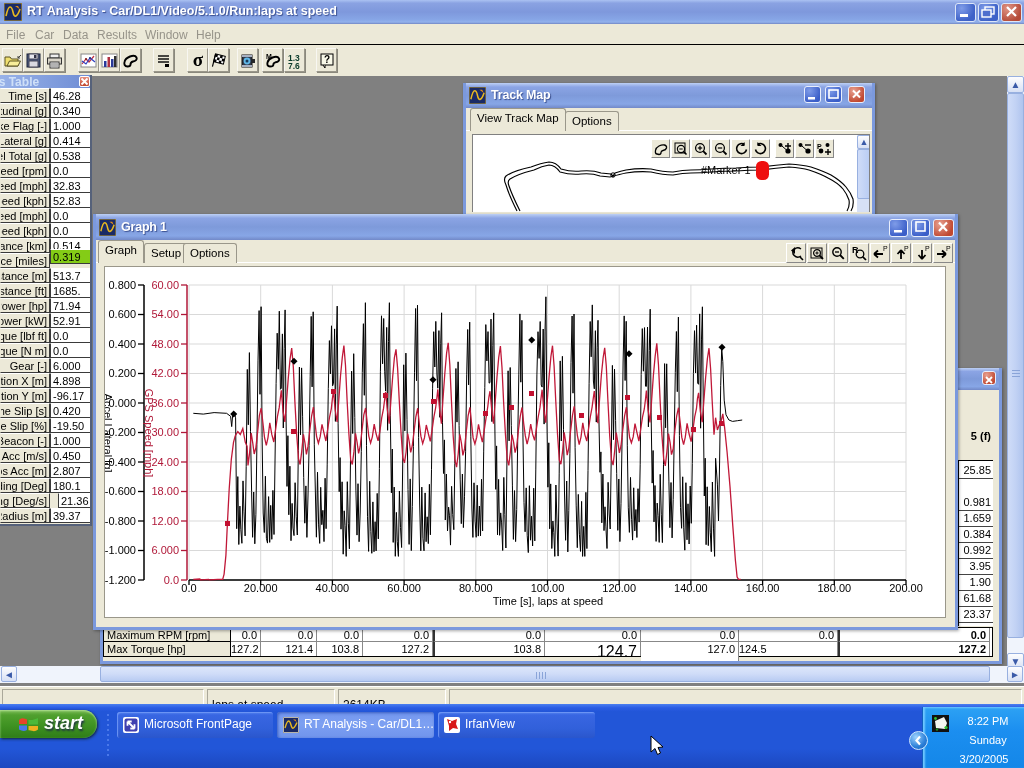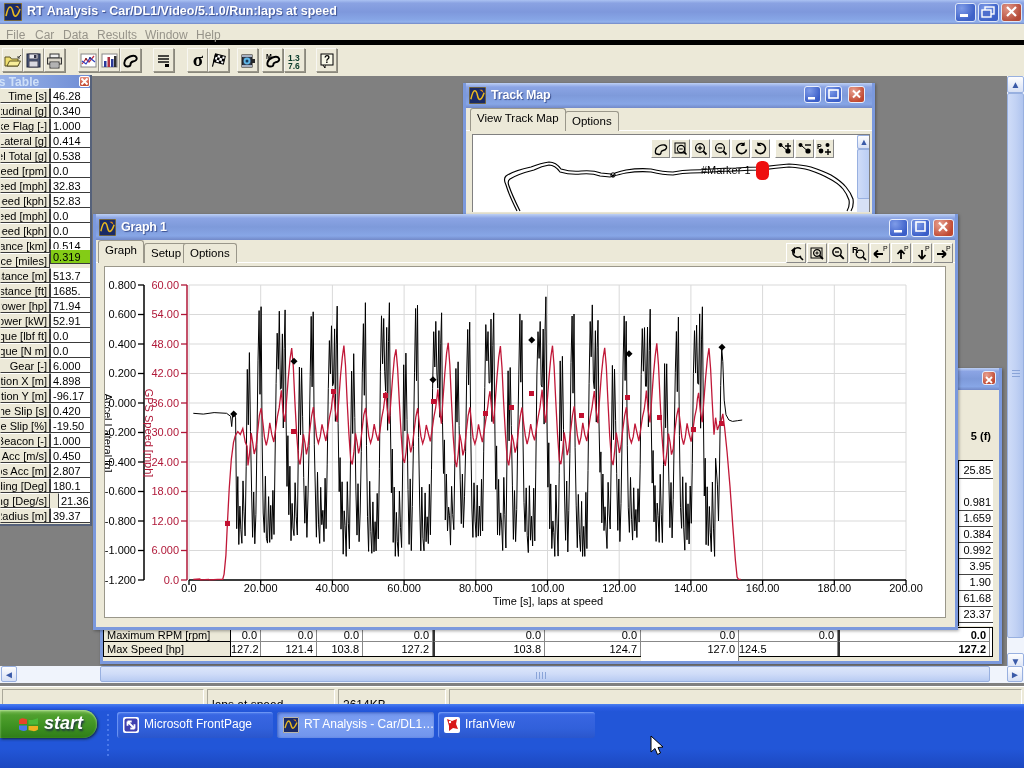--- a/index.html
+++ b/index.html
@@ -10,21 +10,21 @@
  background:linear-gradient(#abc2f2 0%,#8aa2e2 13%,#7e98dc 50%,#87a6e6 82%,#93b2ec 92%,#7287c4 100%);}
 #titlebar .ticon{position:absolute;left:4px;top:3px;width:18px;height:18px;}
 #titlebar .ttext{position:absolute;left:27px;top:4px;color:#fff;font-size:12.5px;font-weight:bold;letter-spacing:-0.2px;
  text-shadow:1px 1px 1px #3a4f90;letter-spacing:0px;}
 .capbtn{position:absolute;top:3px;width:21px;height:19px;border-radius:3px;
  border:1px solid #dce6f8;color:#fff;text-align:center;}
 #btn-min{left:955px;background:radial-gradient(circle at 30% 25%,#7f9ce8,#3e62c8 70%);}
 #btn-max{left:978px;background:radial-gradient(circle at 30% 25%,#7f9ce8,#3e62c8 70%);}
 #btn-close{left:1001px;background:radial-gradient(circle at 30% 25%,#e09585,#b44a38 75%);}
 #menubar{position:absolute;left:0;top:24px;width:1024px;height:21px;background:#ece9d8;
- border-bottom:5px solid #000000;}
+ border-bottom:1px solid #000000;}
 #menubar span{position:absolute;top:4px;font-size:12px;color:#97948a;}
 #toolbar{position:absolute;left:0;top:45px;width:1024px;height:31px;background:#ece9d8;}
 .tbtn{position:absolute;top:3px;width:21px;height:24px;background:#ece9d8;
  border:1px solid;border-color:#f8f7f2 #9a978a #9a978a #f8f7f2;box-shadow:1px 1px 0 #8a887c;}
 .tbtn svg{position:absolute;left:1px;top:4px;}
 
 #mdi{position:absolute;left:0;top:76px;width:1024px;height:592px;background:#808080;overflow:hidden;}
 .xp-arrow{background:linear-gradient(#fdfdfe,#d7e0f5);border:1px solid #98b0e0;border-radius:2px;
  color:#3a5aa8;text-align:center;}
 
@@ -506,33 +506,33 @@
  <div class="abs" style="left:856px;top:127px;width:34px;height:16px;background:#fff;border-bottom:1px solid #444;font-size:11px;text-align:right;padding-right:2px;padding-top:1px;">0.981</div>
  <div class="abs" style="left:856px;top:143px;width:34px;height:16px;background:#fff;border-bottom:1px solid #444;font-size:11px;text-align:right;padding-right:2px;padding-top:1px;">1.659</div>
  <div class="abs" style="left:856px;top:159px;width:34px;height:16px;background:#fff;border-bottom:1px solid #444;font-size:11px;text-align:right;padding-right:2px;padding-top:1px;">0.384</div>
  <div class="abs" style="left:856px;top:175px;width:34px;height:16px;background:#fff;border-bottom:1px solid #444;font-size:11px;text-align:right;padding-right:2px;padding-top:1px;">0.992</div>
  <div class="abs" style="left:856px;top:191px;width:34px;height:16px;background:#fff;border-bottom:1px solid #444;font-size:11px;text-align:right;padding-right:2px;padding-top:1px;">3.95</div>
  <div class="abs" style="left:856px;top:207px;width:34px;height:16px;background:#fff;border-bottom:1px solid #444;font-size:11px;text-align:right;padding-right:2px;padding-top:1px;">1.90</div>
  <div class="abs" style="left:856px;top:223px;width:34px;height:16px;background:#fff;border-bottom:1px solid #444;font-size:11px;text-align:right;padding-right:2px;padding-top:1px;">61.68</div>
  <div class="abs" style="left:856px;top:239px;width:34px;height:16px;background:#fff;border-bottom:1px solid #444;font-size:11px;text-align:right;padding-right:2px;padding-top:1px;">23.37</div>
  <div class="abs" style="left:0;top:259px;width:890px;height:30px;border:1px solid #000;background:#fff;"></div>
  <div class="abs" style="left:1px;top:260px;width:127px;height:14px;background:#ece9d8;border-right:1px solid #000;border-bottom:1px solid #000;font-size:11px;padding:1px 0 0 3px;white-space:nowrap;">Maximum RPM [rpm]</div>
- <div class="abs" style="left:1px;top:274px;width:127px;height:14px;background:#ece9d8;border-right:1px solid #000;font-size:11px;padding:1px 0 0 3px;white-space:nowrap;">Max Speed [hp]</div>
+ <div class="abs" style="left:1px;top:274px;width:127px;height:14px;background:#ece9d8;border-right:1px solid #000;font-size:11px;padding:1px 0 0 3px;white-space:nowrap;">Max Torque [hp]</div>
  <div class="abs" style="left:128px;top:260px;width:30px;height:14px;background:#fff;border-right:1px solid #888;border-bottom:1px solid #888;font-size:11px;text-align:right;padding:1px 3px 0 0;">0.0</div>
  <div class="abs" style="left:128px;top:274px;width:30px;height:14px;background:#fff;border-right:1px solid #888;font-size:11px;text-align:right;padding:1px 3px 0 0;">127.2</div>
  <div class="abs" style="left:158px;top:260px;width:56px;height:14px;background:#fff;border-right:1px solid #888;border-bottom:1px solid #888;font-size:11px;text-align:right;padding:1px 3px 0 0;">0.0</div>
  <div class="abs" style="left:158px;top:274px;width:56px;height:14px;background:#fff;border-right:1px solid #888;font-size:11px;text-align:right;padding:1px 3px 0 0;">121.4</div>
  <div class="abs" style="left:214px;top:260px;width:46px;height:14px;background:#fff;border-right:1px solid #888;border-bottom:1px solid #888;font-size:11px;text-align:right;padding:1px 3px 0 0;">0.0</div>
  <div class="abs" style="left:214px;top:274px;width:46px;height:14px;background:#fff;border-right:1px solid #888;font-size:11px;text-align:right;padding:1px 3px 0 0;">103.8</div>
  <div class="abs" style="left:260px;top:260px;width:70px;height:14px;background:#fff;border-right:1px solid #888;border-bottom:1px solid #888;font-size:11px;text-align:right;padding:1px 3px 0 0;">0.0</div>
  <div class="abs" style="left:260px;top:274px;width:70px;height:14px;background:#fff;border-right:1px solid #888;font-size:11px;text-align:right;padding:1px 3px 0 0;">127.2</div>
  <div class="abs" style="left:330px;top:260px;width:112px;height:14px;background:#fff;border-right:1px solid #888;border-bottom:1px solid #888;border-left:2px solid #333;font-size:11px;text-align:right;padding:1px 3px 0 0;">0.0</div>
  <div class="abs" style="left:330px;top:274px;width:112px;height:14px;background:#fff;border-right:1px solid #888;border-left:2px solid #333;font-size:11px;text-align:right;padding:1px 3px 0 0;">103.8</div>
  <div class="abs" style="left:442px;top:260px;width:96px;height:14px;background:#fff;border-right:1px solid #888;border-bottom:1px solid #888;font-size:11px;text-align:right;padding:1px 3px 0 0;">0.0</div>
- <div class="abs" style="left:442px;top:274px;width:96px;height:14px;background:#fff;border-right:1px solid #888;font-size:11px;text-align:right;padding:1px 3px 0 0;">124.7</div>
+ <div class="abs" style="left:442px;top:274px;width:96px;height:14px;background:#fff;border-right:1px solid #888;font-size:16px;text-align:right;padding:1px 3px 0 0;">124.7</div>
  <div class="abs" style="left:538px;top:260px;width:98px;height:14px;background:#fff;border-right:1px solid #888;border-bottom:1px solid #888;font-size:11px;text-align:right;padding:1px 3px 0 0;">0.0</div>
  <div class="abs" style="left:538px;top:274px;width:98px;height:14px;background:#fff;border-right:1px solid #888;font-size:11px;text-align:right;padding:1px 3px 18px 0;">127.0</div>
  <div class="abs" style="left:636px;top:260px;width:99px;height:14px;background:#fff;border-right:1px solid #888;border-bottom:1px solid #888;font-size:11px;text-align:right;padding:1px 3px 0 0;">0.0</div>
  <div class="abs" style="left:636px;top:274px;width:99px;height:14px;background:#fff;border-right:1px solid #888;font-size:11px;text-align:left;padding:1px 3px 0 0;">124.5</div>
  <div class="abs" style="left:735px;top:260px;width:152px;height:14px;background:#fff;border-right:1px solid #888;border-bottom:1px solid #888;border-left:2px solid #333;font-size:11px;text-align:right;padding:1px 3px 0 0;font-weight:bold;">0.0</div>
  <div class="abs" style="left:735px;top:274px;width:152px;height:14px;background:#fff;border-right:1px solid #888;border-left:2px solid #333;font-size:11px;text-align:right;padding:1px 3px 0 0;font-weight:bold;">127.2</div>
 </div>
 
 <div class="win" style="left:93px;top:214px;width:865px;height:416px;z-index:2;">
  <div class="wtitle" style="height:26px;">
@@ -783,17 +783,34 @@
   <span class="ttx">RT Analysis - Car/DL1…</span>
  </div>
  <div class="taskbtn" style="left:438px;width:157px;">
   <svg class="ticn" viewBox="0 0 16 16">
         <rect width="16" height="16" rx="2" fill="#fff"></rect>
         <path d="M3 2 L8 4 L13 2 L12 7 L14 12 L9 11 L5 14 L5 9 Z" fill="#d81818"></path>
         <circle cx="6" cy="5" r="1.2" fill="#fff"></circle>
       </svg>
   <span class="ttx">IrfanView</span>
  </div>
+ <div id="tray">
+  <div class="abs" style="left:-14px;top:24px;width:19px;height:19px;border-radius:50%;background:radial-gradient(circle at 35% 30%,#9fd4ff,#2a7fd8 60%,#1a5fb8);border:1px solid #d0e8ff;">
+   <svg width="17" height="17" viewBox="0 0 17 17" style="position:absolute;left:0;top:0">
+          <path d="M10 4.5 L6.5 8.5 L10 12.5" stroke="#fff" stroke-width="2.2" fill="none"></path>
+        </svg>
+  </div>
+  <svg class="abs" style="left:9px;top:8px" width="17" height="17" viewBox="0 0 17 17">
+        <rect width="17" height="17" fill="#111"></rect>
+        <path d="M3 6 L12 2 L15 8 L13 14 L4 13 Z" fill="#f4f4ee"></path>
+        <circle cx="3.5" cy="3.5" r="1.4" fill="#30c030"></circle>
+        <circle cx="14" cy="12.5" r="1.6" fill="#30c030"></circle>
+        <circle cx="5" cy="14.5" r="1.2" fill="#208820"></circle>
+      </svg>
+  <div class="abs" style="left:32px;top:8px;width:66px;text-align:center;font-size:11px;">8:22 PM</div>
+  <div class="abs" style="left:32px;top:27px;width:66px;text-align:center;font-size:11px;">Sunday</div>
+  <div class="abs" style="left:22px;top:46px;width:78px;text-align:center;font-size:11px;">3/20/2005</div>
+ </div>
 </div>
 
 <svg class="abs" style="left:650px;top:735px;z-index:99" width="14" height="22" viewBox="0 0 14 22">
  <path d="M1 1 L1 17 L5 13.5 L7.5 19.5 L10.5 18 L8 12.5 L13 12 Z" fill="#fff" stroke="#000" stroke-width="1"></path>
 </svg>
 
 </body></html>

